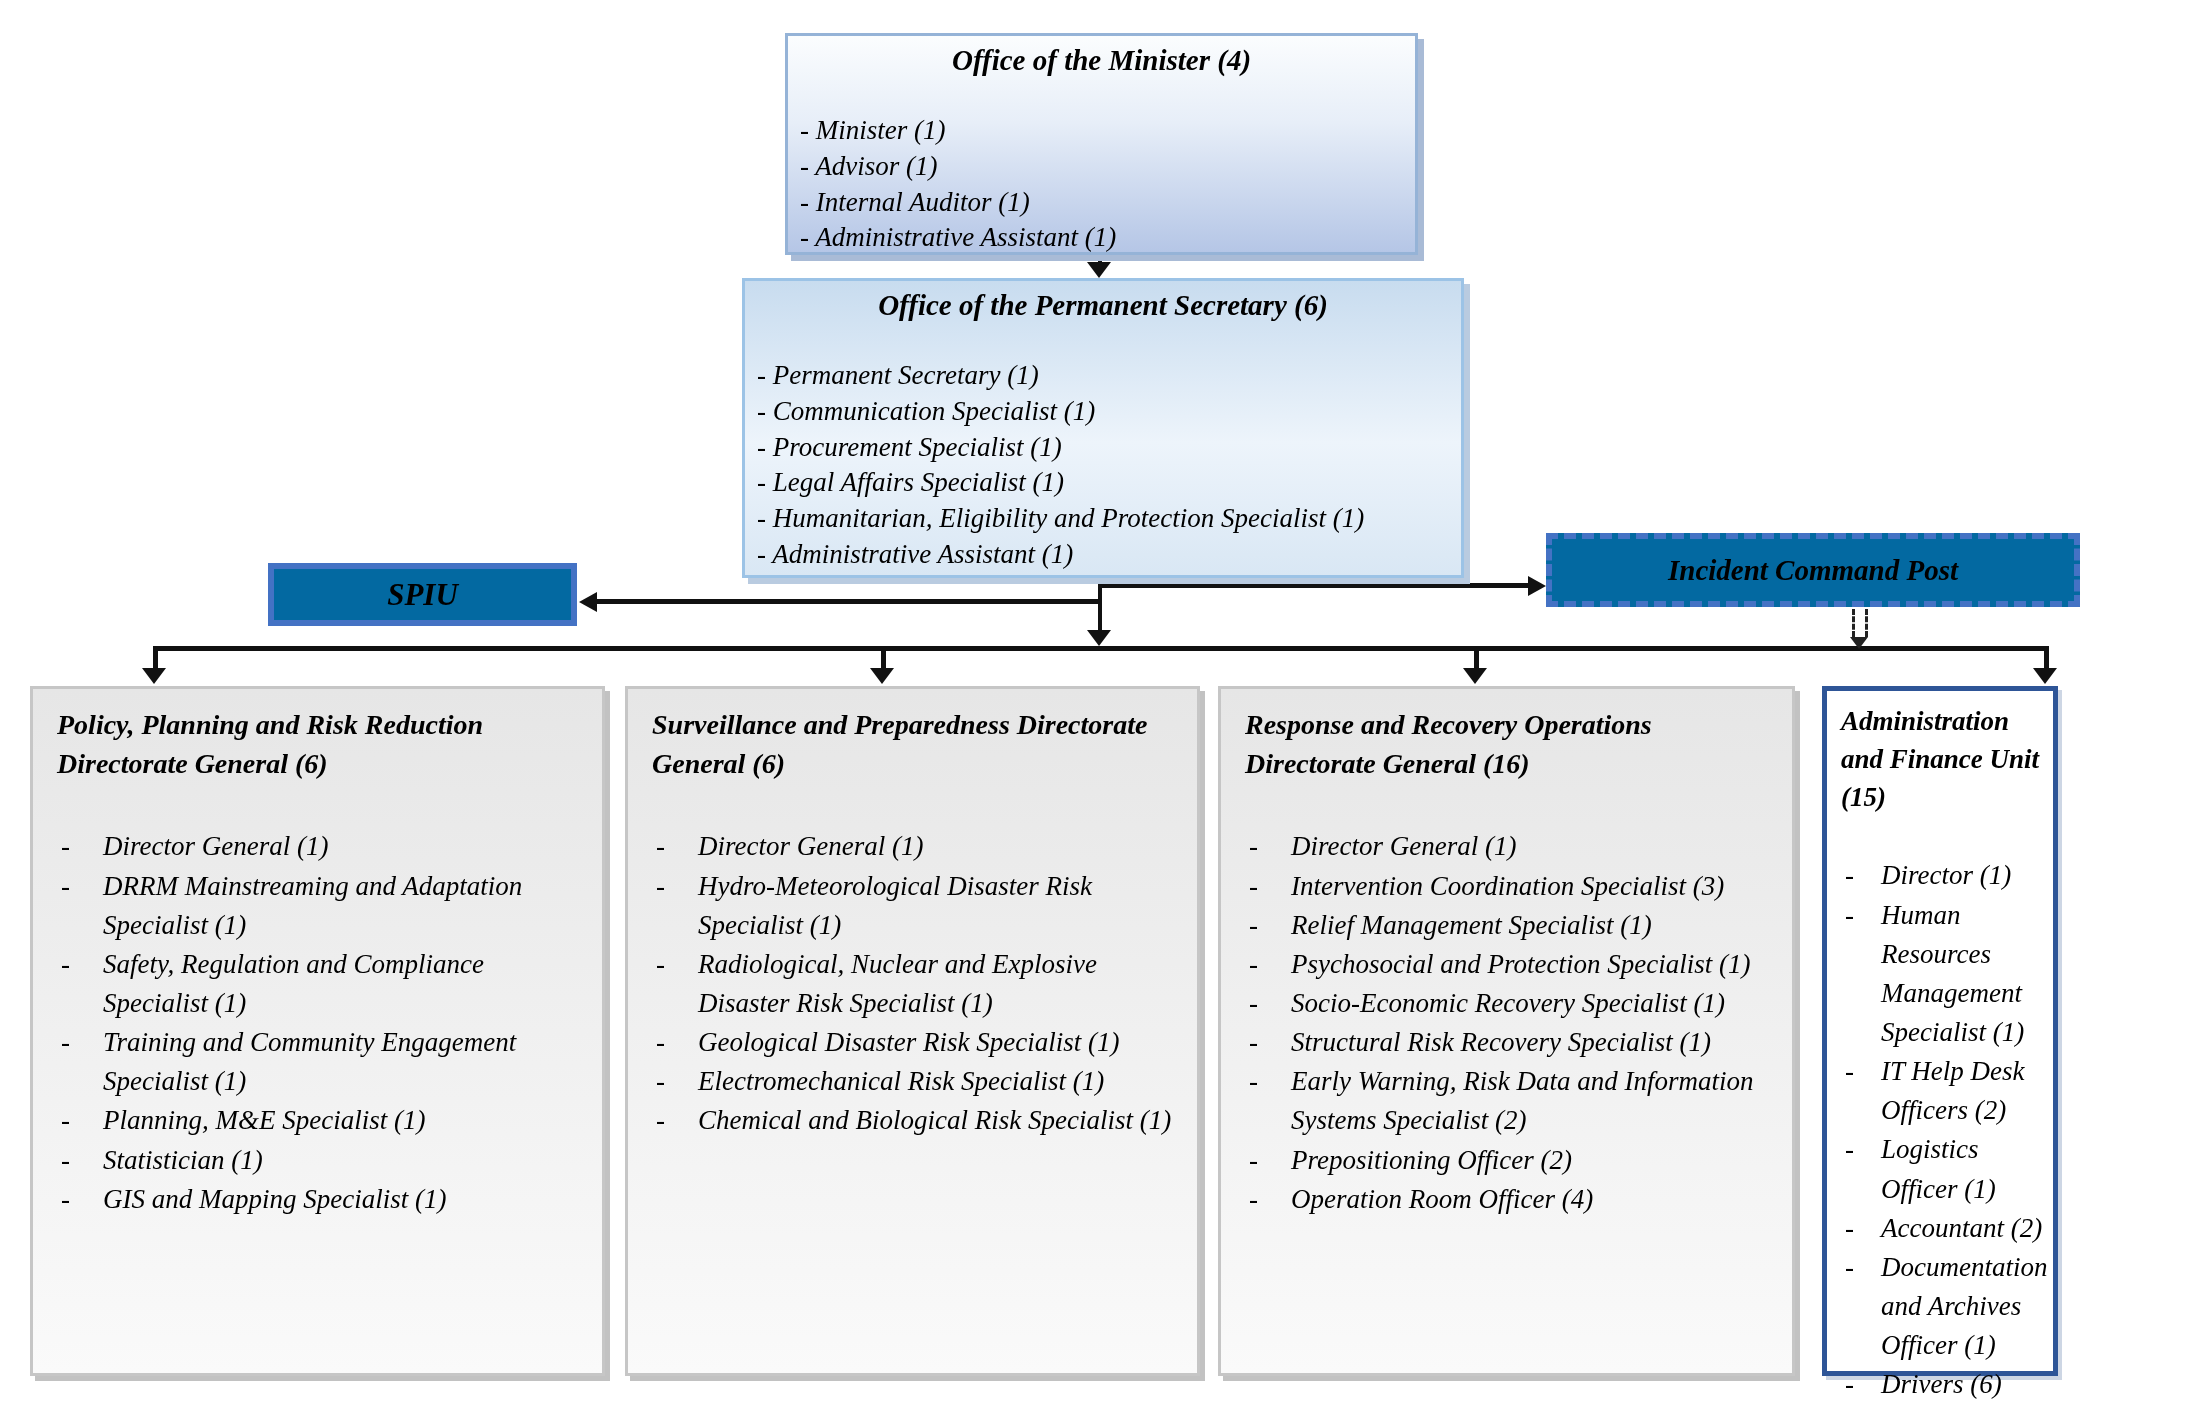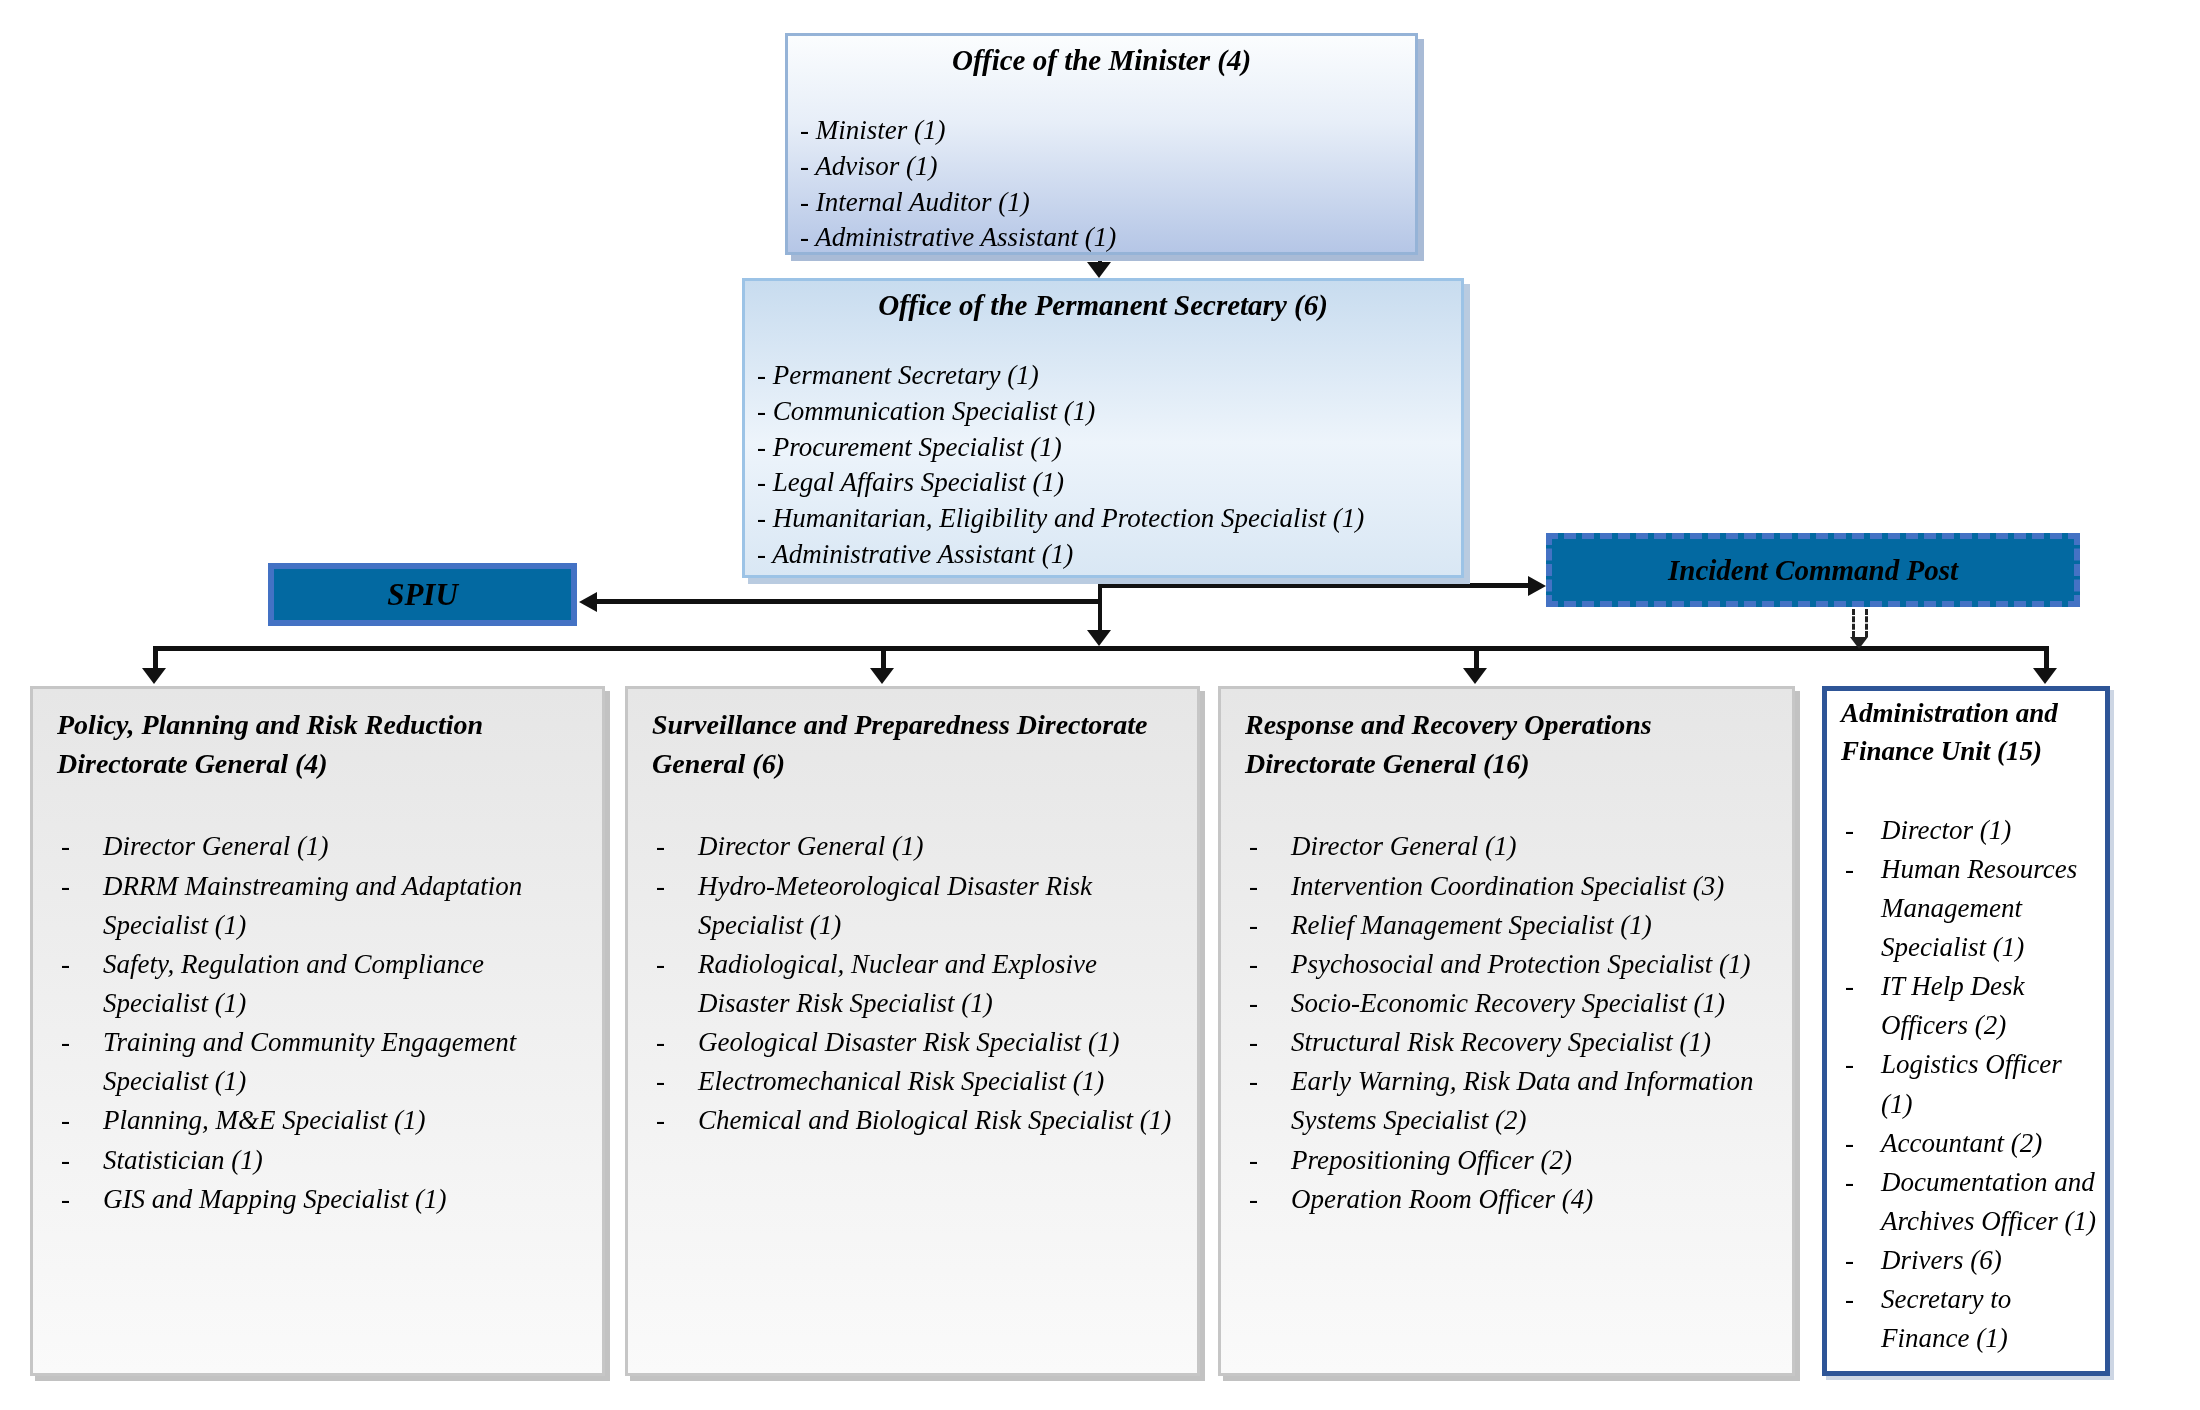--- a/index.html
+++ b/index.html
@@ -44,24 +44,24 @@
     top:686px;height:690px;
     border:3px solid #c6c6c6;
     background:linear-gradient(180deg,#e6e6e6 0%,#efefef 45%,#fafafa 100%);
     box-shadow:5px 5px 0 #c2c2c2;
     padding:16px 10px 0 24px;
   }
   #dir-box-0{left:30px;width:575px;}
   #dir-box-1{left:625px;width:575px;}
   #dir-box-2{left:1218px;width:577px;}
   #dir-box-3{
-    left:1822px;top:686px;width:288px;height:690px;
+    left:1822px;top:686px;width:236px;height:690px;
     border:5px solid #2e5597;background:#ffffff;
     box-shadow:4px 4px 0 #cdd6e4;
-    padding:4px 8px 0 14px;
+    padding:12px 8px 0 14px;
   }
   .dir-title{margin:0;font-size:28px;font-weight:bold;line-height:1.4;}
   #dir-box-3 .dir-title{font-size:27px;}
   .dir-list{margin-top:44px;}
   .dir-list .li{display:flex;font-size:27px;line-height:1.45;}
   .dir-list .li::before{content:"-";flex:0 0 46px;padding-left:4px;box-sizing:border-box;}
   #dir-box-3 .dir-list{margin-top:40px;}
   #dir-box-3 .dir-list .li::before{flex-basis:40px;}
 
   
@@ -131,21 +131,21 @@
 
   <section class="box" id="spiu-box">
     <span class="lbl">SPIU</span>
   </section>
 
   <section class="box" id="icp-box">
     <span class="lbl">Incident Command Post</span>
   </section>
 
   <section class="box graybox" id="dir-box-0">
-    <h3 class="dir-title">Policy, Planning and Risk Reduction Directorate General (4)</h3>
+    <h3 class="dir-title">Policy, Planning and Risk Reduction Directorate General (6)</h3>
     <div class="dir-list">
         <div class="li">
           <span>Director General (1)</span>
         </div>
         <div class="li">
           <span>DRRM Mainstreaming and Adaptation Specialist (1)</span>
         </div>
         <div class="li">
           <span>Safety, Regulation and Compliance Specialist (1)</span>
         </div>

